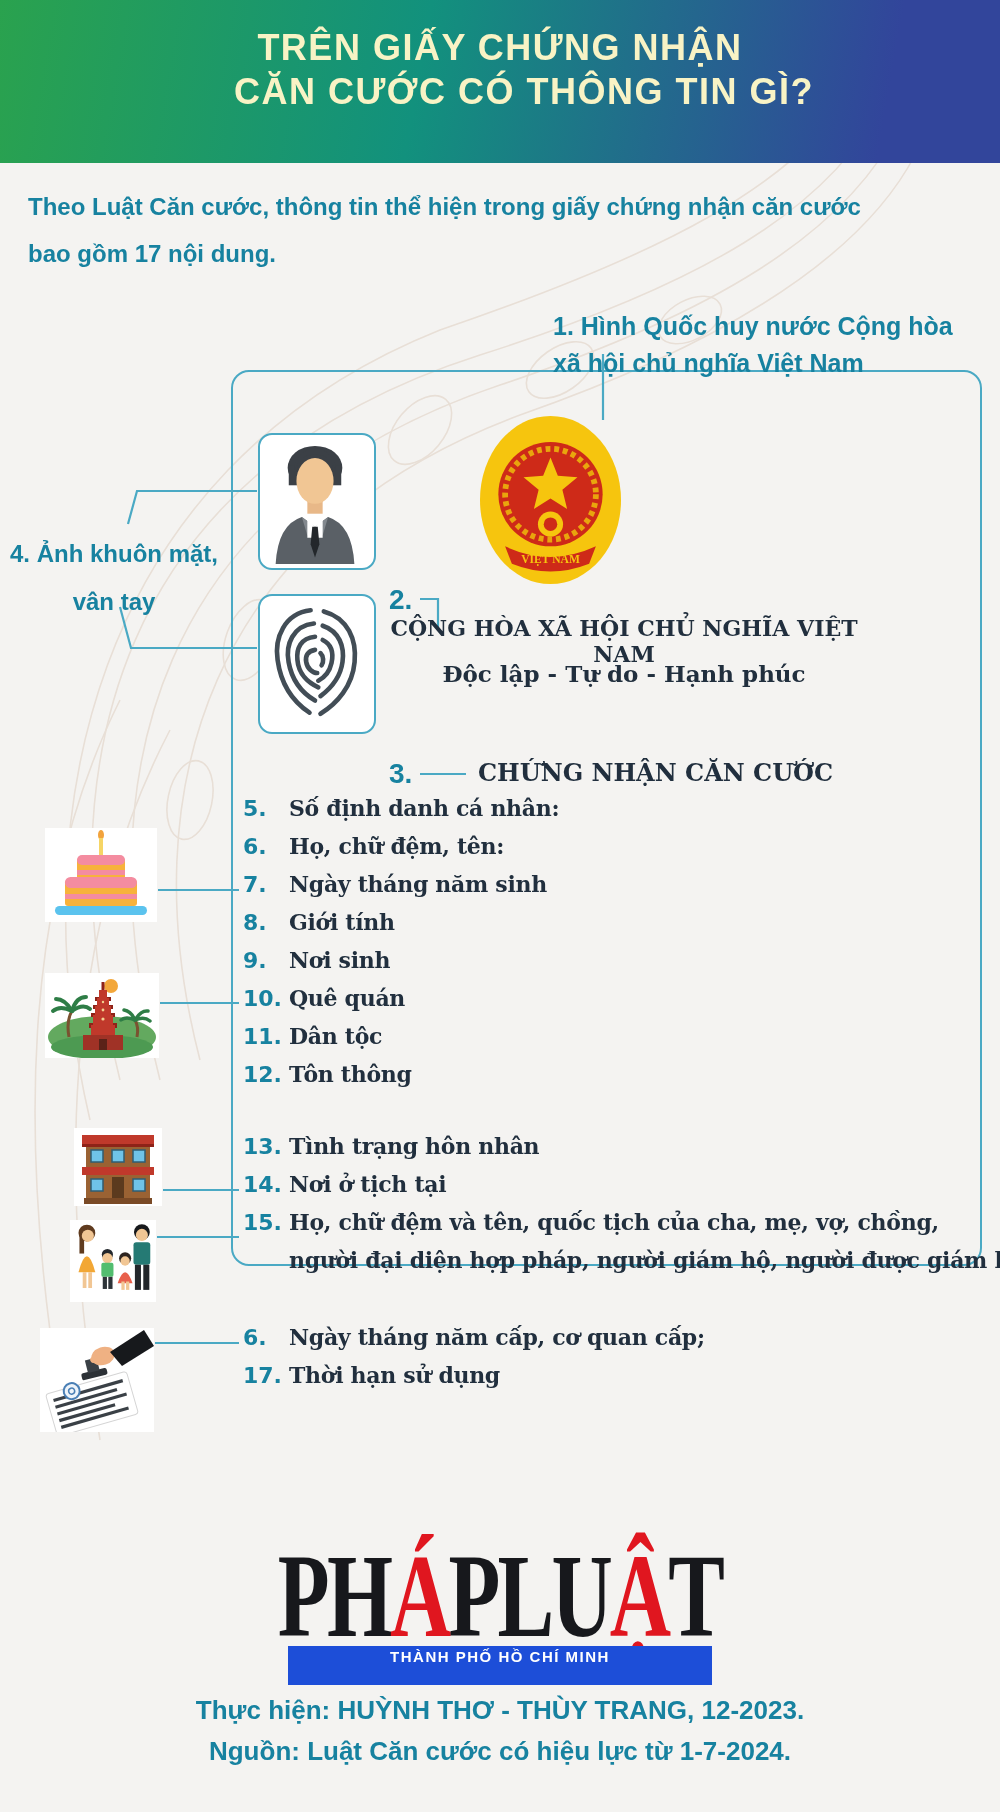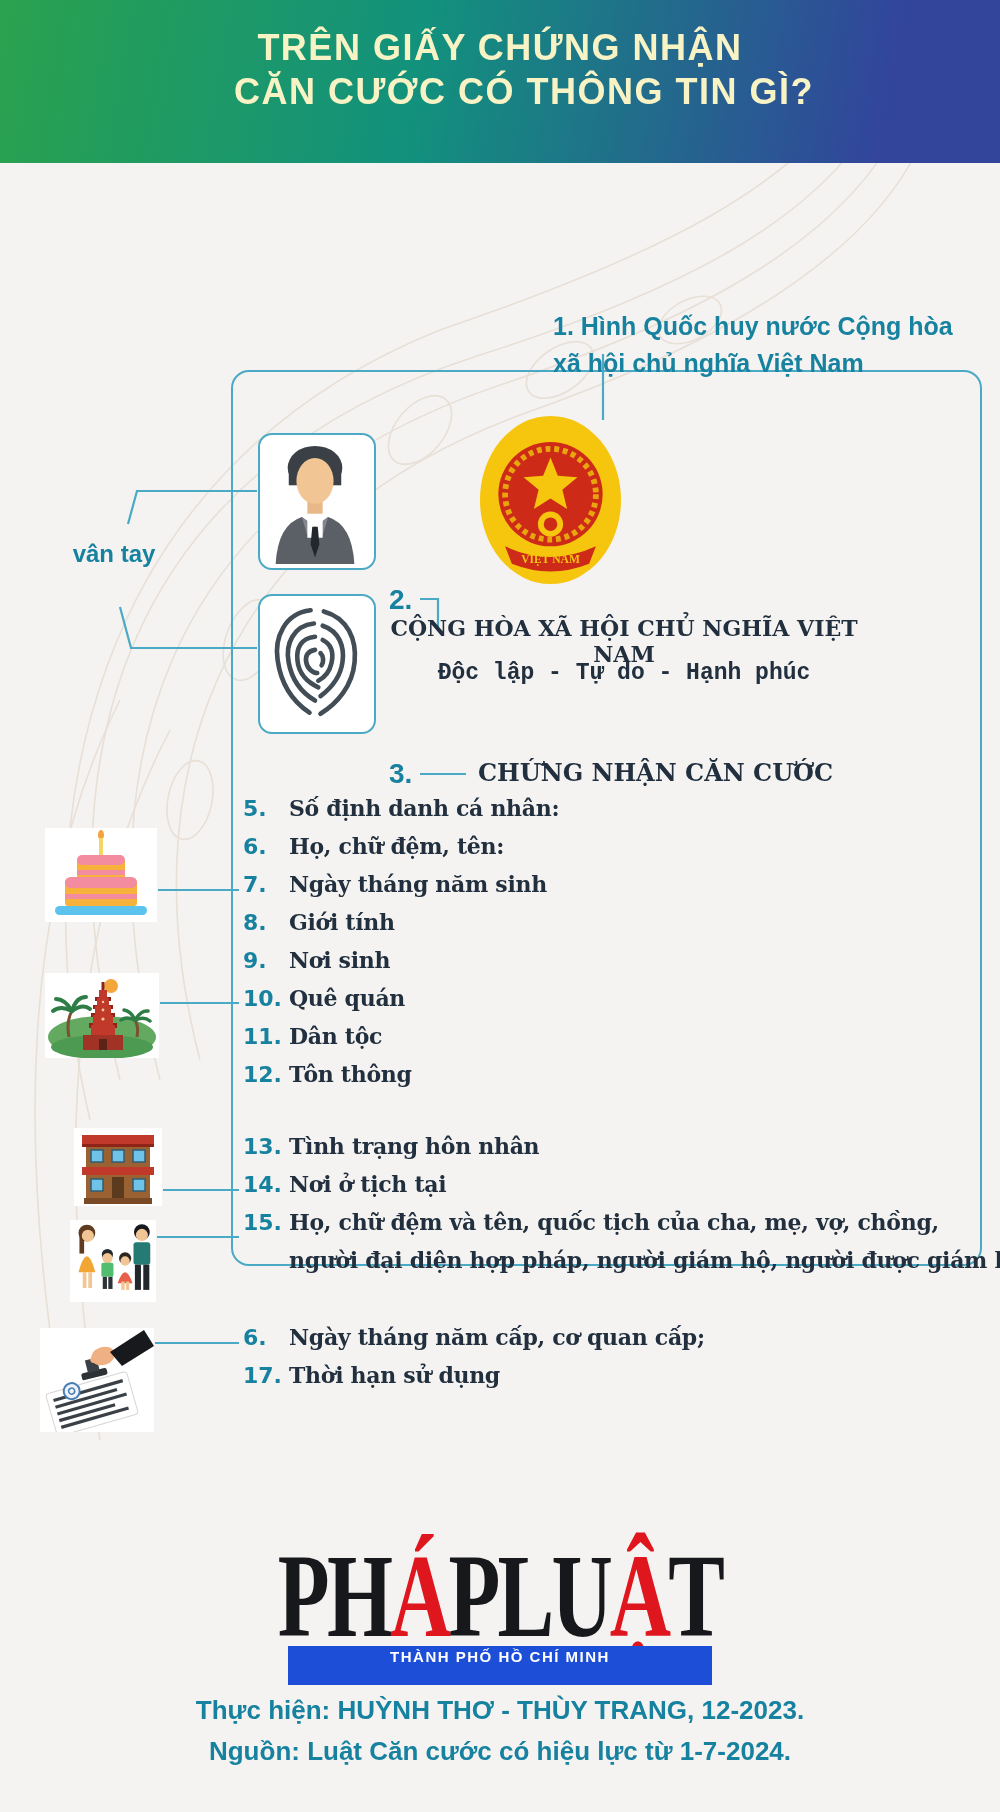--- a/index.html
+++ b/index.html
@@ -15,21 +15,21 @@
   .callout1{left:553px;top:284px;font-size:25px;line-height:37px;z-index:3;margin-top:24px;}
   .callout4{left:8px;top:530px;width:212px;text-align:center;font-size:24px;line-height:48px;z-index:3;}
   .num-callout{font-size:28px;z-index:3;}
   
   .bigbox{left:231px;top:370px;width:747px;height:892px;border:2.5px solid #4aa9c4;border-radius:18px;z-index:1;}
   .tile{background:#ffffff;z-index:2;}
   .phototile{border:2px solid #4aa9c4;border-radius:14px;}
   
   .serif{font-family:"DejaVu Serif",serif;font-weight:bold;color:#212f3e;}
   .motto1{left:389px;top:615px;width:470px;text-align:center;font-size:22px;z-index:3;}
-  .motto2{left:389px;top:660px;width:470px;text-align:center;font-size:23px;z-index:3;font-family:Liberation Mono, monospace;}
+  .motto2{left:389px;top:660px;width:470px;text-align:center;font-size:23px;z-index:3;}
   .cert-title{left:478px;top:758px;font-size:24px;z-index:3;}
   
   .list{z-index:3;left:243px;}
   .lrow{display:flex;align-items:baseline;height:38px;}
   .lnum{flex:0 0 46px;font-family:"DejaVu Sans",sans-serif;font-weight:bold;font-size:22px;color:#1782a0;}
   .ltxt{font-family:"DejaVu Serif",serif;font-weight:bold;font-size:22px;color:#212f3e;letter-spacing:-0.3px;white-space:nowrap;}
   .lcont{margin-left:46px;height:40px;}
   
   .logo{left:0;top:1549px;width:1000px;text-align:center;font-family:"Liberation Serif",serif;font-weight:bold;font-size:118px;line-height:96px;letter-spacing:-4px;color:#17181c;transform:scaleX(0.72);transform-origin:500px 0;z-index:3;white-space:nowrap;}
   .logo .red{color:#e0161f;}
@@ -74,20 +74,24 @@
       <line x1="157" y1="1237" x2="239" y2="1237"></line>
       <line x1="155" y1="1343" x2="239" y2="1343"></line>
     </g>
   </svg>
 
   <div class="abs header">
     <div class="abs title" style="top:26px;">TRÊN GIẤY CHỨNG NHẬN</div>
     <div class="abs title" style="top:70px;margin-left:24px;">CĂN CƯỚC CÓ THÔNG TIN GÌ?</div>
   </div>
 
+  <div class="abs teal intro">
+    <div>Theo Luật Căn cước, thông tin thể hiện trong giấy chứng nhận căn cước</div>
+    <div>bao gồm 17 nội dung.</div>
+  </div>
 
   <div class="abs teal callout1">
     <div>1. Hình Quốc huy nước Cộng hòa</div>
     <div>xã hội chủ nghĩa Việt Nam</div>
   </div>
 
   <div class="abs bigbox"></div>
 
   <div class="abs tile phototile" style="left:258px;top:433px;width:114px;height:133px;">
     <svg width="110" height="129" viewBox="0 0 100 118">
@@ -132,20 +136,21 @@
   </svg>
 
   <div class="abs teal num-callout" style="left:389px;top:584px;">2.</div>
   <div class="abs teal num-callout" style="left:389px;top:758px;">3.</div>
 
   <div class="abs serif motto1">CỘNG HÒA XÃ HỘI CHỦ NGHĨA VIỆT NAM</div>
   <div class="abs serif motto2">Độc lập - Tự do - Hạnh phúc</div>
   <div class="abs serif cert-title">CHỨNG NHẬN CĂN CƯỚC</div>
 
   <div class="abs teal callout4">
+    <div>4. Ảnh khuôn mặt,</div>
     <div>vân tay</div>
   </div>
 
   <div class="abs list" style="top:795px;">
     <div class="lrow">
         <span class="lnum">5.</span>
         <span class="ltxt">Số định danh cá nhân:</span>
       </div>
     <div class="lrow">
         <span class="lnum">6.</span>

